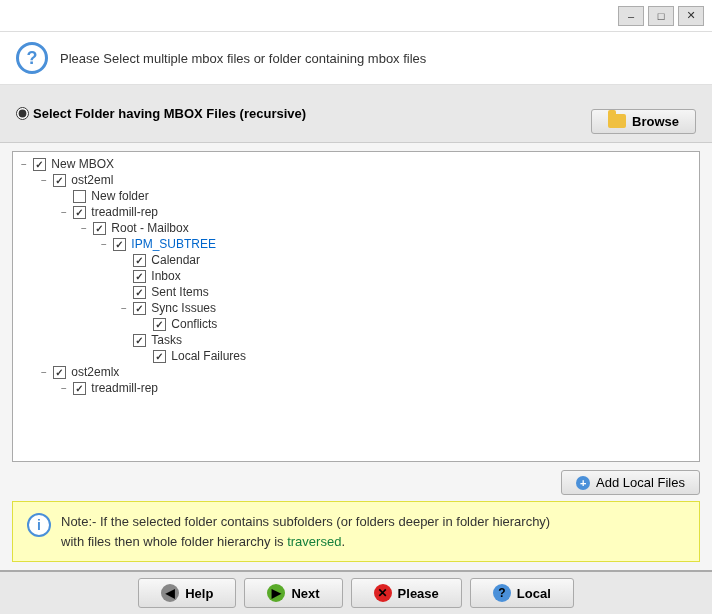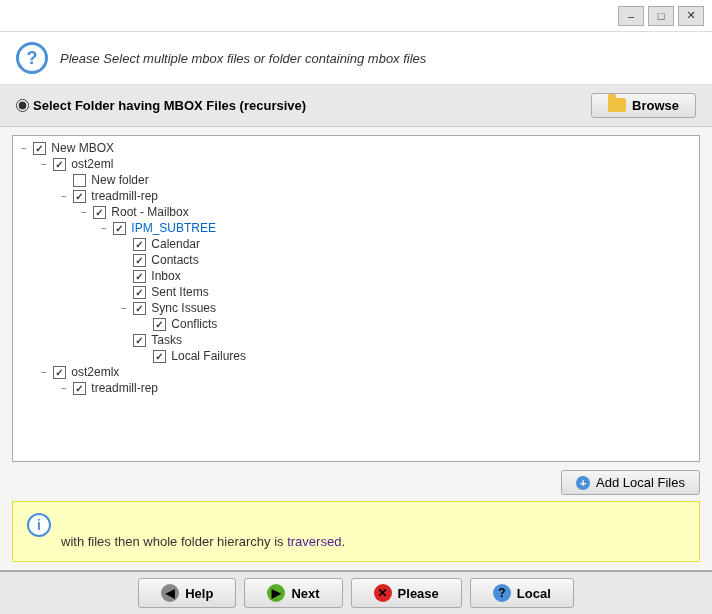--- a/index.html
+++ b/index.html
@@ -69,21 +69,20 @@
       align-items: center;
       justify-content: center;
       color: #4a90d9;
       font-weight: bold;
       font-size: 18px;
       flex-shrink: 0;
     }
     .header-text {
       font-size: 13px;
       color: #333;
-      font-style: italic;
     }
 
     
     .radio-row {
       background: #e8e8e8;
       padding: 8px 16px;
       display: flex;
       align-items: center;
       gap: 16px;
       border-bottom: 1px solid #ccc;
@@ -103,20 +102,21 @@
       margin-left: auto;
       padding: 4px 16px;
       background: linear-gradient(to bottom, #f5f5f5, #e0e0e0);
       border: 1px solid #aaa;
       border-radius: 3px;
       cursor: pointer;
       display: flex;
       gap: 6px;
       font-size: 13px;
       font-weight: 600;
+      margin-top: 16px;
     }
     .folder-icon-sm {
       width: 18px;
       height: 14px;
       background: #f0c040;
       border-radius: 0 2px 2px 2px;
       position: relative;
     }
     .folder-icon-sm::before {
       content: '';
@@ -246,21 +246,21 @@
       font-weight: bold;
       font-size: 14px;
       flex-shrink: 0;
       margin-top: 1px;
     }
     .note-text {
       font-size: 13px;
       color: #333;
       line-height: 1.5;
     }
-    .note-highlight { color: #4c1d95; }
+    .note-highlight { color: #15803d; }
 
     
     .bottom-bar {
       background: #e8e8e8;
       border-top: 2px solid #aaa;
       height: 44px;
       display: flex;
       align-items: center;
       justify-content: center;
       gap: 8px;
@@ -378,30 +378,20 @@
           <span class="node-label">&nbsp;Calendar</span>
         </div>
         <div class="tree-node-row">
           <span class="connector" style="display:inline-block;width:18px;"></span>
           <span class="connector" style="display:inline-block;width:18px;"></span>
           <span class="connector" style="display:inline-block;width:18px;"></span>
           <span class="connector" style="display:inline-block;width:18px;"></span>
           <span class="connector" style="display:inline-block;width:18px;"></span>
           <span class="expand-icon"></span>
           <span class="checkbox-icon checked"></span>
-          <span class="node-label">&nbsp;Contacts</span>
-        </div>
-        <div class="tree-node-row">
-          <span class="connector" style="display:inline-block;width:18px;"></span>
-          <span class="connector" style="display:inline-block;width:18px;"></span>
-          <span class="connector" style="display:inline-block;width:18px;"></span>
-          <span class="connector" style="display:inline-block;width:18px;"></span>
-          <span class="connector" style="display:inline-block;width:18px;"></span>
-          <span class="expand-icon"></span>
-          <span class="checkbox-icon checked"></span>
           <span class="node-label">&nbsp;Inbox</span>
         </div>
         <div class="tree-node-row">
           <span class="connector" style="display:inline-block;width:18px;"></span>
           <span class="connector" style="display:inline-block;width:18px;"></span>
           <span class="connector" style="display:inline-block;width:18px;"></span>
           <span class="connector" style="display:inline-block;width:18px;"></span>
           <span class="connector" style="display:inline-block;width:18px;"></span>
           <span class="expand-icon"></span>
           <span class="checkbox-icon checked"></span>
@@ -468,21 +458,21 @@
   <div class="add-files-row">
     <button class="add-files-btn">
       <div class="plus-icon">+</div>
       <span>Add Local Files</span>
     </button>
   </div>
 
   <div class="note-area">
     <div class="note-info-icon">i</div>
     <div class="note-text">
-      <br>
+      <span>Note:- If the selected folder contains subfolders (or folders deeper in folder hierarchy)</span><br>
       <span>with files then whole folder hierarchy is </span><span class="note-highlight">traversed</span><span>.</span>
     </div>
   </div>
 
   <div class="bottom-bar">
     <button class="nav-btn">
       <div class="btn-icon back-icon-wrap">◀</div>
       <span>Help</span>
     </button>
     <button class="nav-btn">

